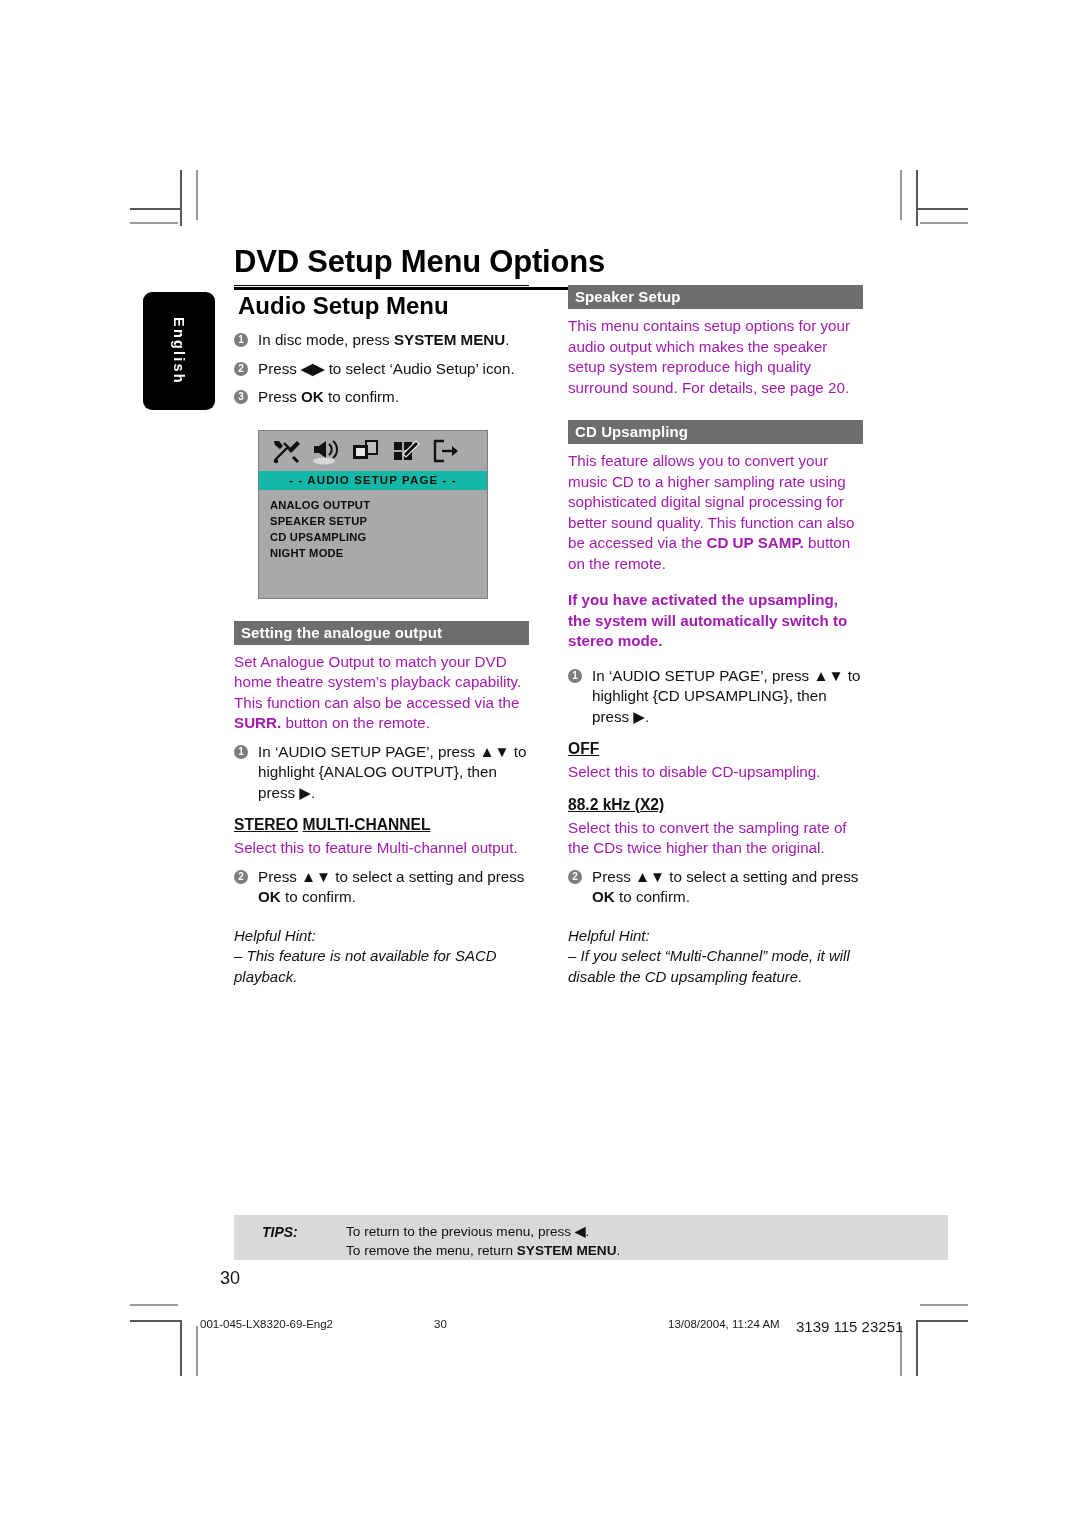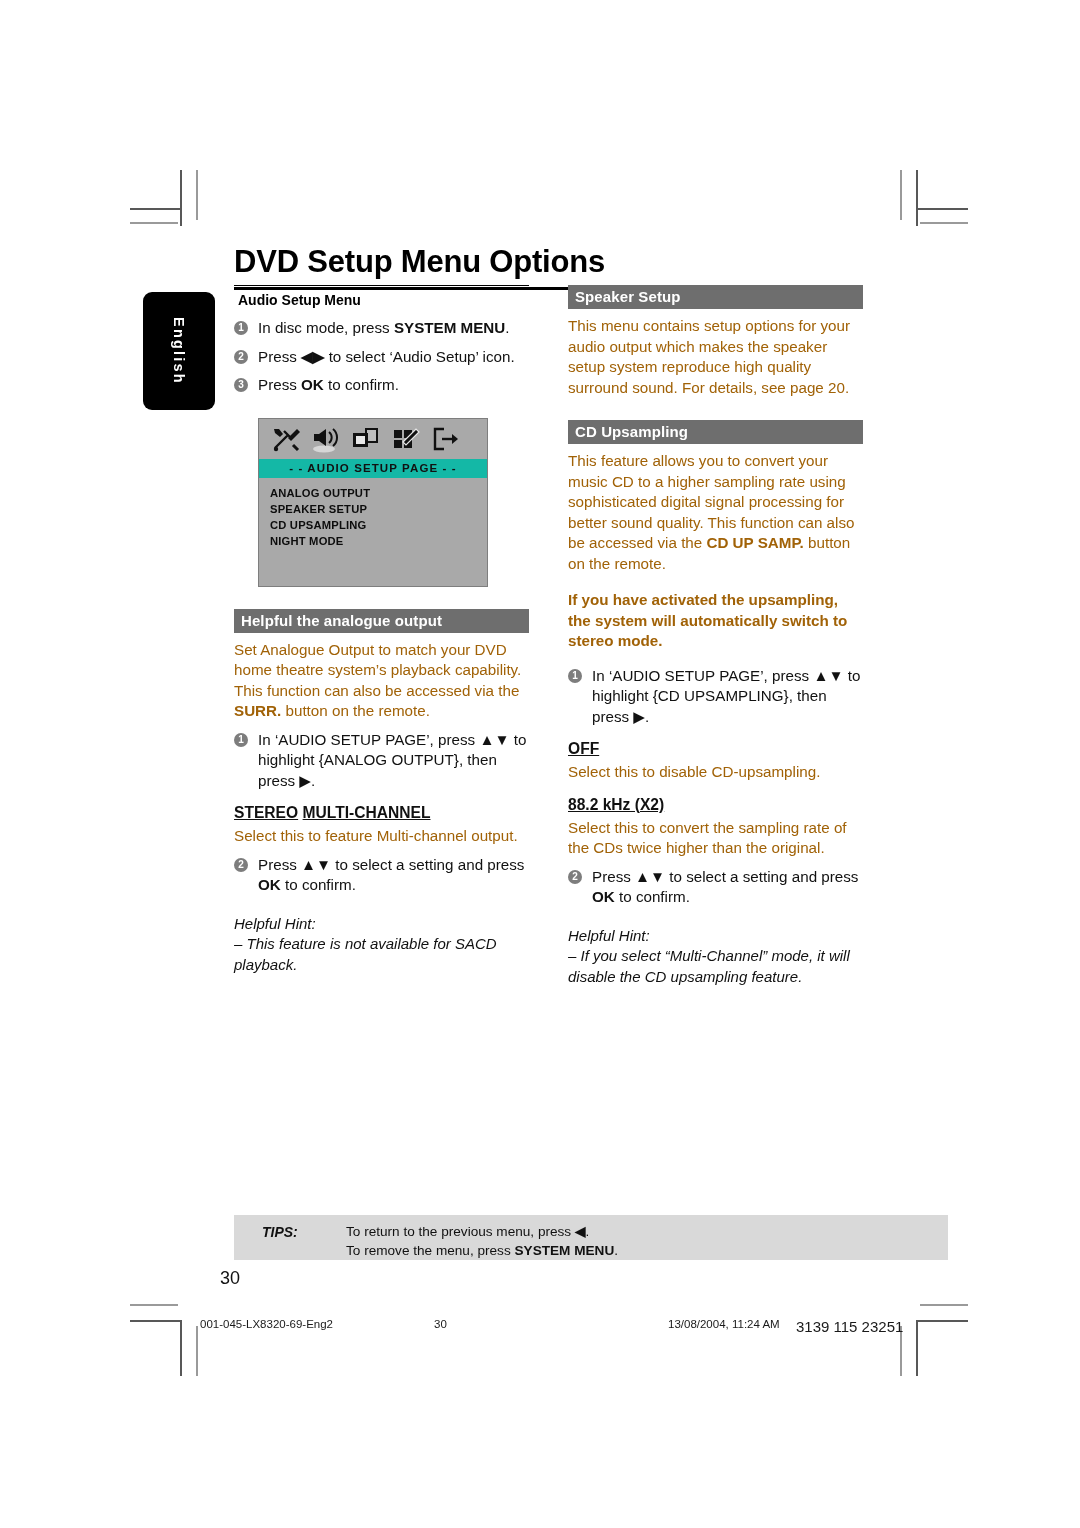--- a/index.html
+++ b/index.html
@@ -79,42 +79,42 @@
   .col {
     position: absolute;
     top: 55px;
     width: 295px;
   }
   .col-left  { left: 94px; }
   .col-right { left: 428px; }
 
   
   .h2 {
-    font-size: 14px;
+    font-size: 24px;
     font-weight: bold;
     color: #000;
     margin: 0;
     padding: 6px 0 2px 4px;
     border-top: 1.6px solid #000;
   }
   .band {
     background: #6e6e6e;
     color: #ffffff;
     font-size: 15px;
     font-weight: bold;
     padding: 3px 0 4px 7px;
     letter-spacing: 0.1px;
   }
 
   
   p.body {
     margin: 7px 0 0 0;
     font-size: 15.2px;
     line-height: 20.5px;
-    color: #a16207;
+    color: #a21caf;
   }
   p.body.tight { margin-top: 4px; }
   .b { font-weight: bold; }
   .u-head {
     font-size: 15.6px;
     font-weight: bold;
     text-decoration: underline;
     margin: 13px 0 0 0;
     display: inline-block;
   }
@@ -323,21 +323,21 @@
       </div>
       <div class="tv-pagebar">- -  AUDIO  SETUP  PAGE  - -</div>
       <div class="tv-list">
         <div>ANALOG OUTPUT</div>
         <div>SPEAKER SETUP</div>
         <div>CD UPSAMPLING</div>
         <div>NIGHT MODE</div>
       </div>
     </div>
 
-    <div class="band" style="margin-top:22px;">Helpful the analogue output</div>
+    <div class="band" style="margin-top:22px;">Setting the analogue output</div>
 
     <p class="body"><span>Set Analogue Output to match your DVD home theatre system’s playback capability. This function can also be accessed via the </span><span class="b">SURR.</span><span> button on the remote.</span></p>
 
     <div class="step">
       <span class="num">1</span>
       <span>In ‘AUDIO SETUP PAGE’, press ▲▼ to highlight {ANALOG OUTPUT}, then press ▶.</span>
     </div>
 
     <div class="u-head">STEREO</div>
 
@@ -379,21 +379,21 @@
       <span>Press ▲▼  to select a setting and press </span><span class="b">OK</span><span> to confirm.</span>
     </div>
 
     <p class="hint"><span>Helpful Hint:</span><br><span>–  If you select “Multi-Channel” mode, it will disable the CD upsampling feature.</span></p>
   </div>
 
   <div class="tips">
     <div class="tips-label">TIPS:</div>
     <div class="tips-lines">
       <div><span>To return to the previous menu, press </span><span class="b">◀</span><span>.</span></div>
-      <div><span>To remove the menu, press </span><span class="b">SYSTEM MENU</span><span>.</span></div>
+      <div><span>To remove the menu, return </span><span class="b">SYSTEM MENU</span><span>.</span></div>
     </div>
   </div>
 
   <div class="page-num">30</div>
 </div>
 
 <div class="pfooter pf-file">001-045-LX8320-69-Eng2</div>
 <div class="pfooter pf-page">30</div>
 <div class="pfooter pf-date">13/08/2004, 11:24 AM</div>
 <div class="pfooter pf-code">3139 115 23251</div>

